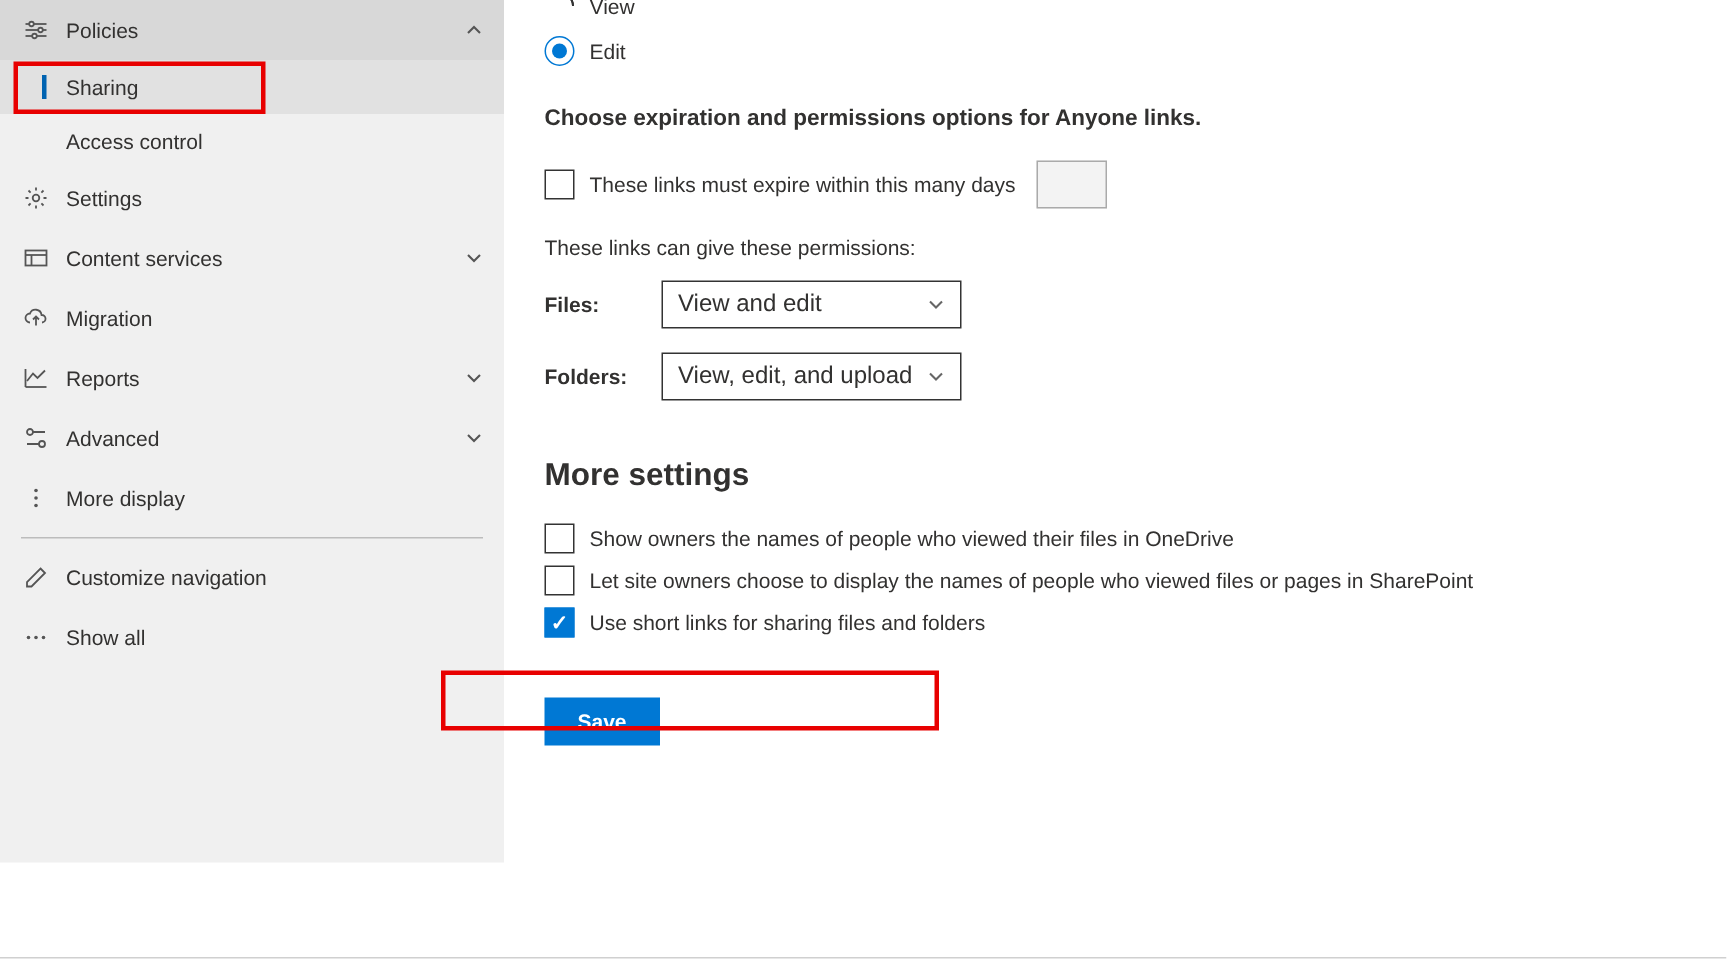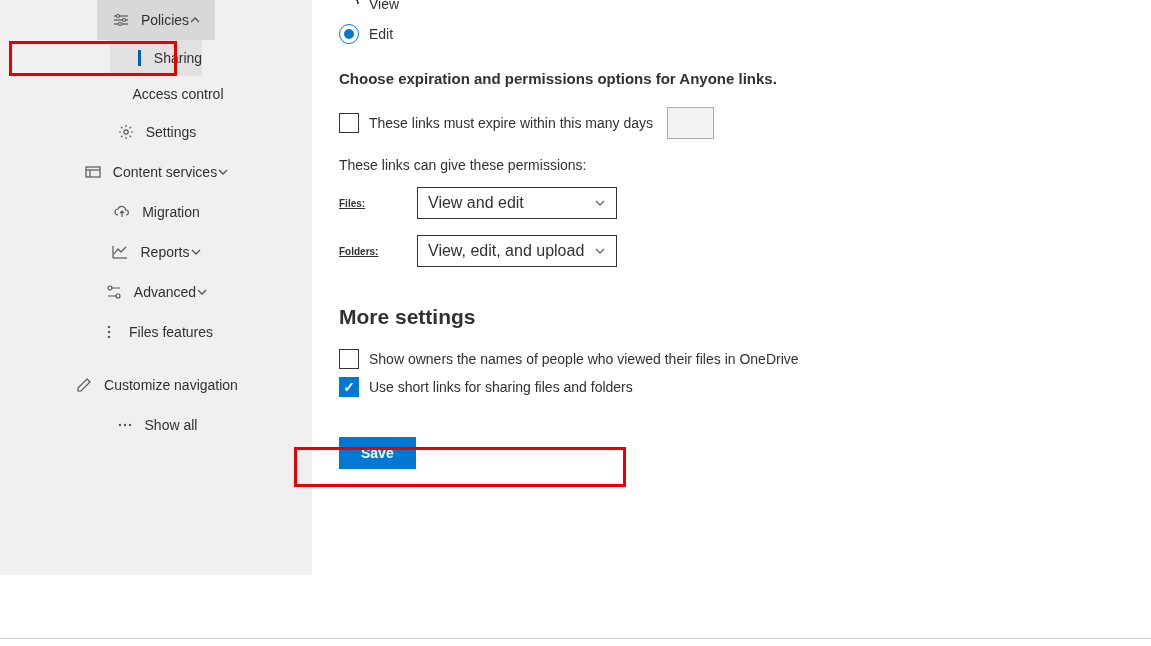--- a/index.html
+++ b/index.html
@@ -1,21 +1,21 @@
 <!DOCTYPE html>
 <html><head>
 <meta charset="utf-8">
 <style>
   * { box-sizing: border-box; margin: 0; padding: 0; font-family: "Segoe UI", Arial, sans-serif; }
   body { background: #fff; width: 1151px; height: 646px; overflow: hidden; position: relative; }
 
   .layout { display: flex; height: 575px; }
 
   
-  .sidebar { width: 312px; background: #f0f0f0; display: flex; flex-direction: column; align-items: center; }
+  .sidebar { width: 336px; background: #f0f0f0; display: flex; flex-direction: column; }
   .nav-item { display: flex; align-items: center; height: 40px; padding: 0 14px; cursor: pointer; font-size: 14px; color: #323130; position: relative; }
   .nav-item .icon { width: 20px; display: inline-flex; justify-content: center; margin-right: 10px; color: #555; }
   .nav-item .chev { margin-left: auto; color: #555; }
   .nav-item.header { background: #d8d8d8; font-weight: 400; }
   .nav-sub { display: flex; align-items: center; height: 36px; padding-left: 44px; font-size: 14px; color: #323130; cursor: pointer; position: relative; }
   .nav-sub.active { background: #e1e1e1; }
   .nav-sub.active::before { content:""; position:absolute; left: 28px; top: 10px; bottom: 10px; width:3px; background:#0063b1; }
   .divider { height:1px; background:#bcbcbc; margin: 6px 14px; }
 
   
@@ -30,21 +30,21 @@
 
   .section-label { font-size:15px; font-weight:600; margin-top: 26px; margin-bottom: 20px; }
   .check-row { display:flex; align-items:center; gap:10px; font-size:14px; margin-bottom: 12px; }
   .checkbox { width:20px; height:20px; border:1px solid #333; display:flex; align-items:center; justify-content:center; background:#fff; }
   .checkbox.checked { background:#0078d4; border-color:#0078d4; color:#fff; }
   .checkbox.checked::after { content:"✓"; font-size:14px; font-weight:bold; }
   .days-input { width:47px; height:32px; border:1px solid #aaa; background:#f3f3f3; margin-left:4px; }
 
   .perm-note { font-size:14px; margin: 18px 0 14px 0; }
   .perm-row { display:flex; align-items:center; margin-bottom: 16px; }
-  .perm-label { width:78px; font-size:10px; font-weight:600;text-decoration:underline; }
+  .perm-label { width:78px; font-size:14px; font-weight:600; }
   .select { width:200px; height:32px; border:1px solid #333; display:flex; align-items:center; justify-content:space-between; padding:0 10px; font-size:16px; background:#fff; cursor:pointer; }
   .select .chev { color:#666; }
 
   h2.other { font-size:21px; font-weight:600; margin-top: 38px; margin-bottom: 20px; }
 
   .save-btn { background:#0078d4; color:#fff; border:none; padding: 8px 22px; font-size:14px; font-weight:600; margin-top: 28px; cursor:pointer; }
 
   .footer-line { position:absolute; left:0; right:0; top: 638px; height:1px; background:#d0d0d0; }
 
   svg { display:block; }
@@ -151,21 +151,21 @@
     </div>
 
     <div class="nav-item">
       <span class="icon">
         <svg width="16" height="16" viewBox="0 0 16 16" fill="#555">
             <circle cx="8" cy="3" r="1.2"></circle>
             <circle cx="8" cy="8" r="1.2"></circle>
             <circle cx="8" cy="13" r="1.2"></circle>
           </svg>
       </span>
-      <span>Files features</span>
+      <span>More display</span>
     </div>
 
     <div class="divider"></div>
 
     <div class="nav-item">
       <span class="icon">
         <svg width="16" height="16" viewBox="0 0 16 16" fill="none" stroke="#555" stroke-width="1.2">
           <path d="M11 2l3 3L5 14H2v-3z"></path>
         </svg>
       </span>
@@ -244,20 +244,24 @@
         </span>
       </div>
     </div>
 
     <h2 class="other">More settings</h2>
 
     <div class="check-row" style="margin-bottom:8px">
       <span class="checkbox"></span>
       <span>Show owners the names of people who viewed their files in OneDrive</span>
     </div>
+    <div class="check-row" style="margin-bottom:8px">
+      <span class="checkbox"></span>
+      <span>Let site owners choose to display the names of people who viewed files or pages in SharePoint</span>
+    </div>
     <div class="check-row">
       <span class="checkbox checked"></span>
       <span>Use short links for sharing files and folders</span>
     </div>
 
     <button class="save-btn">Save</button>
 
   </div>
 </div>
 

